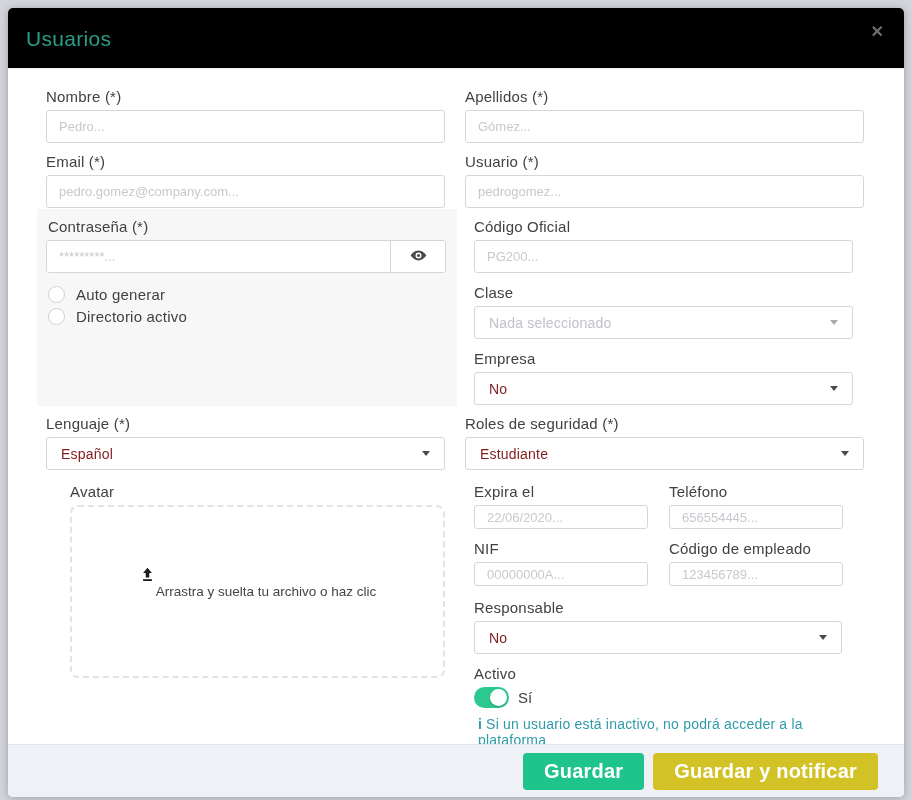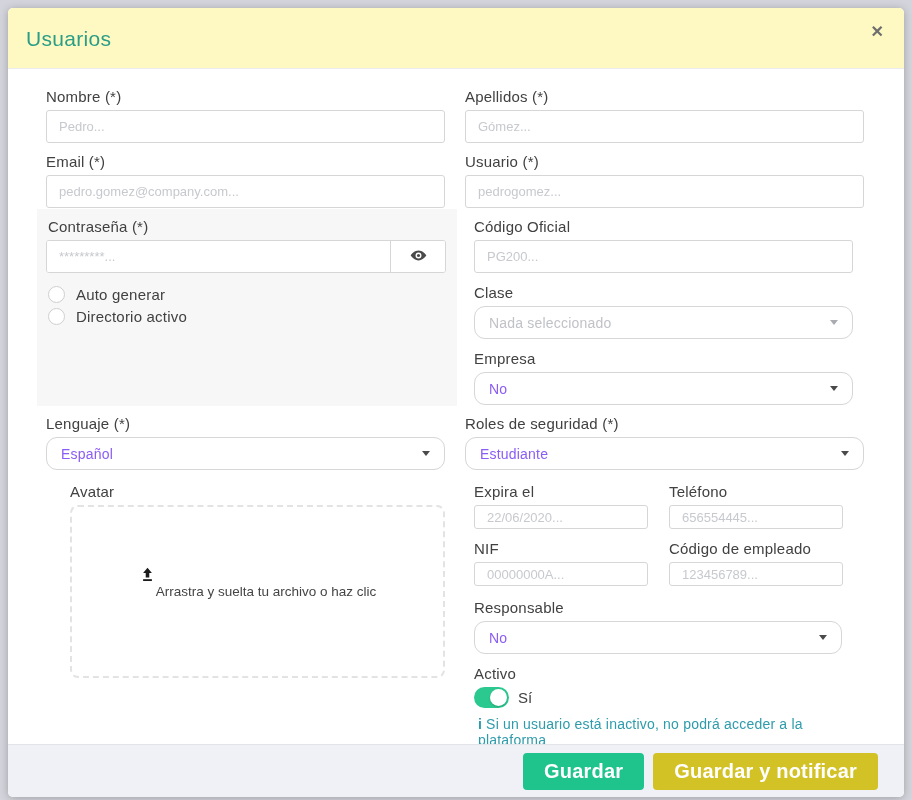--- a/index.html
+++ b/index.html
@@ -15,21 +15,21 @@
     left: 8px; top: 8px; right: 8px; bottom: 3px;
     background: #ffffff;
     border-radius: 5px;
     box-shadow: 0 1px 8px rgba(0,0,0,.25);
     display: flex;
     flex-direction: column;
   }
   
   .modal-header {
     position: relative;
-    background: #fef9c3;
+    background: #000000;
     border-bottom: 1px solid #ececec;
     border-radius: 5px 5px 0 0;
     padding: 19px 24px 17px 18px;
     flex: 0 0 auto;
   }
   .modal-title {
     color: #2a9d87;
     font-size: 21px;
     font-weight: 500;
     letter-spacing: .3px;
@@ -75,29 +75,29 @@
     font-size: 13px;
     color: #555;
     background: #fff;
     outline: none;
   }
   .finput::placeholder { color: #c7c9ce; opacity: 1; }
   .fselect {
     width: 100%;
     height: 33px;
     border: 1px solid #d6d6d6;
-    border-radius: 11px;
+    border-radius: 3px;
     padding: 0 14px;
     background: #fff;
     display: flex;
     align-items: center;
     justify-content: space-between;
     cursor: pointer;
   }
-  .sel-text { font-size: 14px; color: #8b5cf6; letter-spacing: .2px; }
+  .sel-text { font-size: 14px; color: #7f1d1d; letter-spacing: .2px; }
   .sel-text.is-placeholder { color: #c0c2c8; }
   .caret {
     width: 0; height: 0;
     border-left: 4px solid transparent;
     border-right: 4px solid transparent;
     border-top: 5px solid #4a4a4a;
   }
   .caret.gray { border-top-color: #a9abb0; }
   .mb9  { margin-bottom: 9px; }
   .mb1  { margin-bottom: 1px; }

